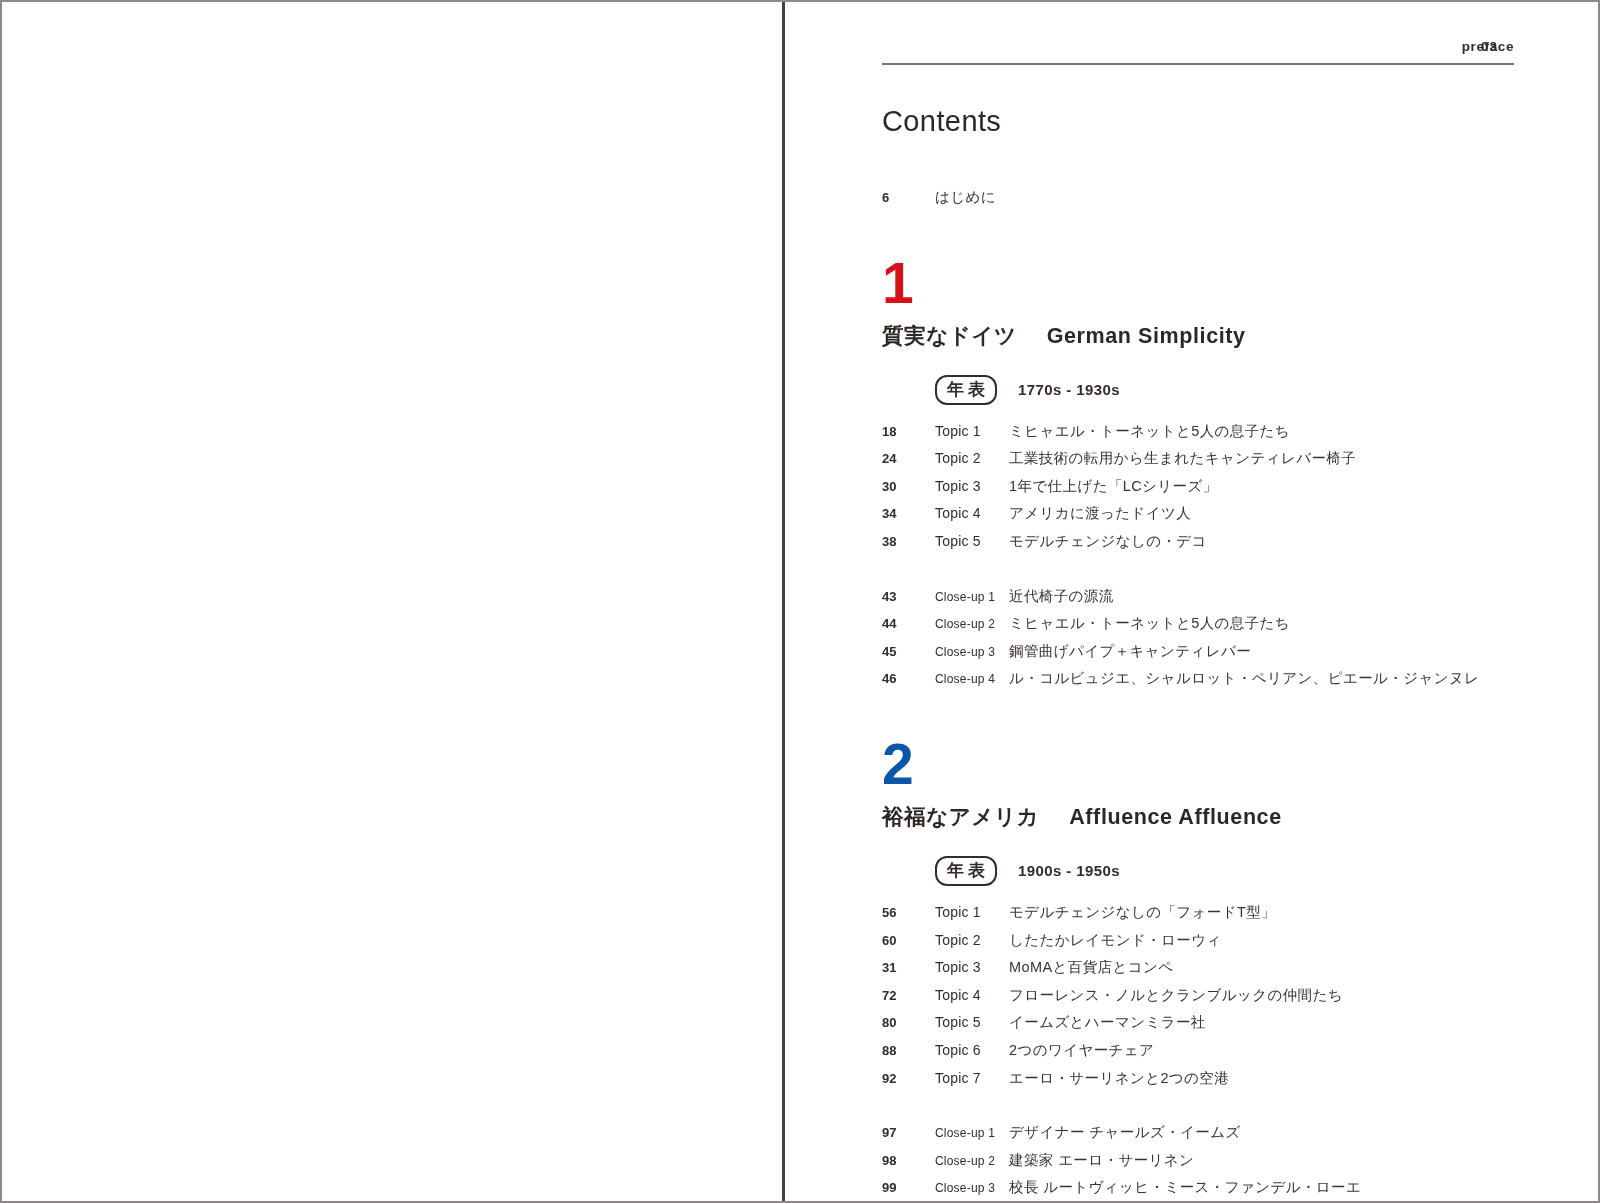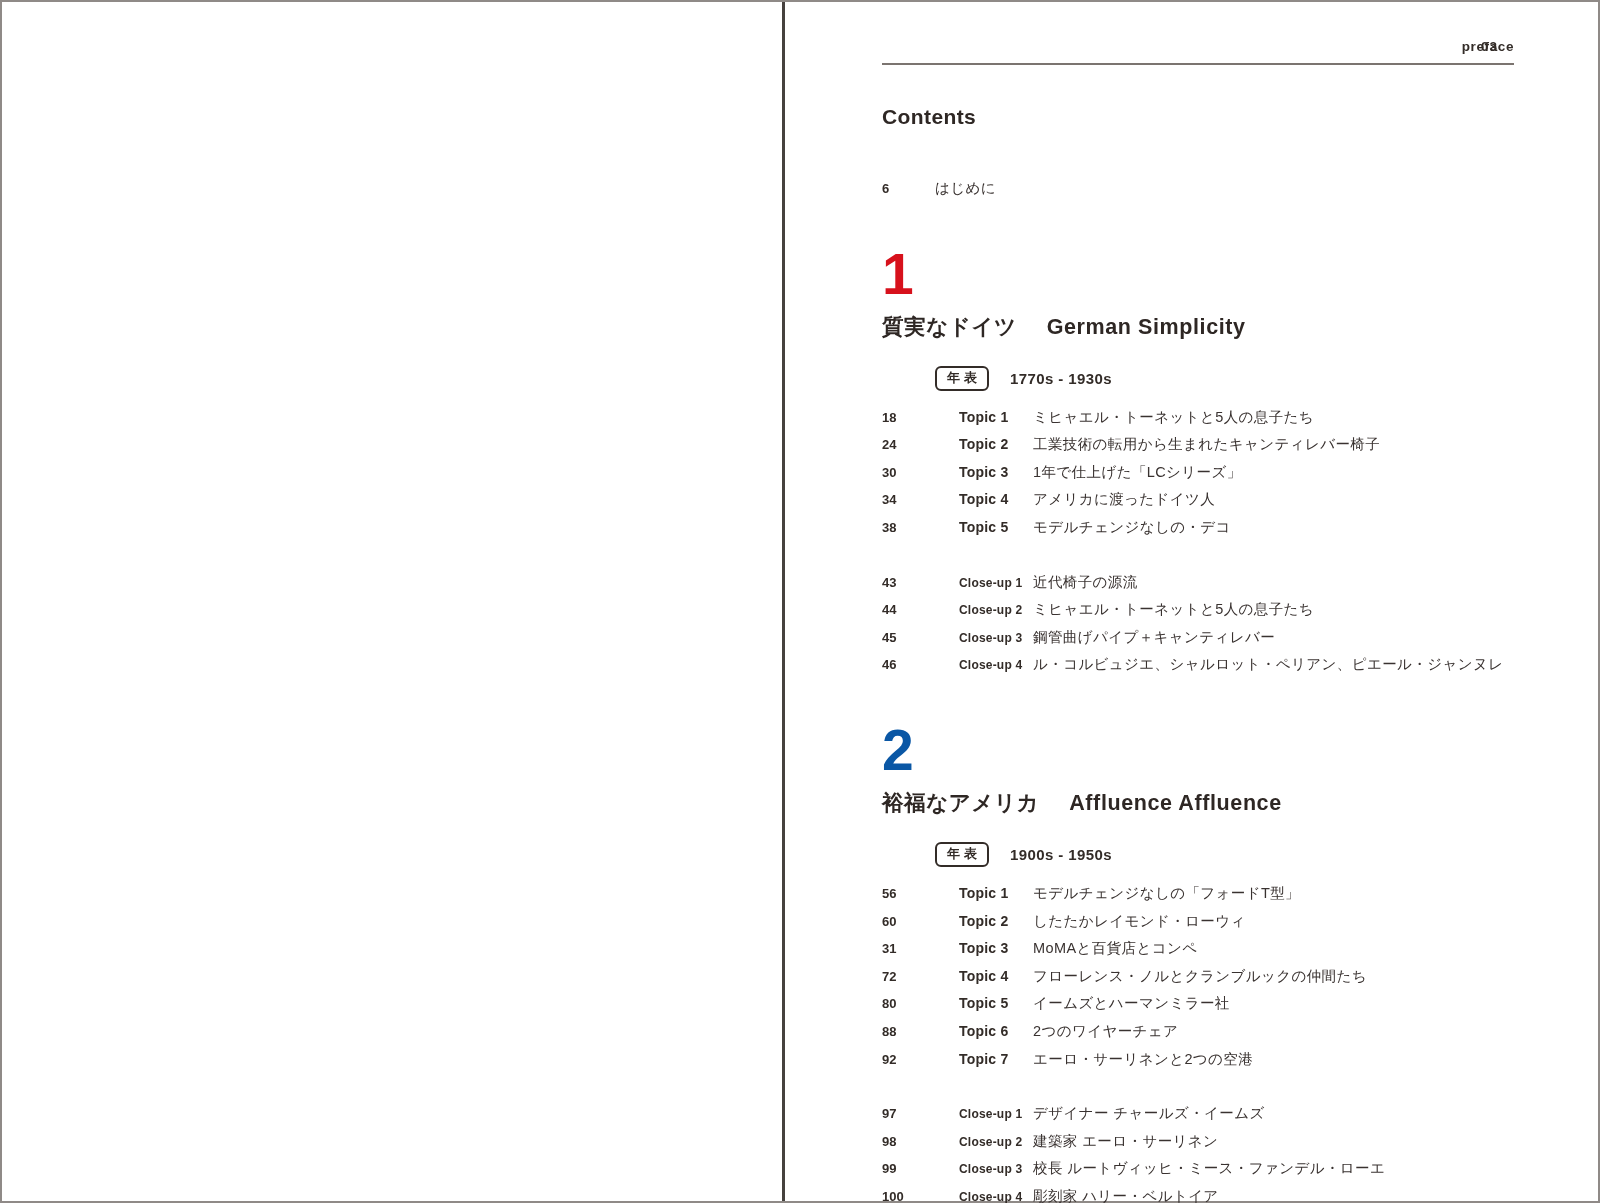--- a/index.html
+++ b/index.html
@@ -15,45 +15,45 @@
 
   
   .running-header{position:relative;padding-top:37px;}
   .running-title{display:block;text-align:right;font-size:13.5px;
                  font-weight:bold;letter-spacing:.6px;}
   .folio{position:absolute;right:16px;top:37px;font-size:13.5px;font-weight:bold;
          letter-spacing:1px;}
   .header-rule{border:none;border-top:2px solid #7b7470;margin:9px 0 0 0;}
 
   
-  .contents-title{margin:40px 0 0 0;font-size:21px;font-weight:bold;
+  .contents-title{margin:40px 0 0 0;font-size:29px;font-weight:normal;
                   letter-spacing:.4px;color:#2e2724;}
 
   
   .toc-row{display:flex;align-items:baseline;line-height:26.6px;}
   .col-page{flex:none;width:53px;font-size:13px;font-weight:bold;}
-  .col-label{flex:none;width:74px;font-size:14px;font-weight:bold;
-             letter-spacing:.2px;margin-left:24px;}
+  .col-label{flex:none;width:74px;font-size:14px;font-weight:normal;
+             letter-spacing:.2px;}
   .col-label.small{font-size:12px;}
   .col-title{font-size:14.5px;letter-spacing:.4px;color:#393230;}
 
   .front-matter{margin-top:46px;}
 
   
   .toc-section{margin-top:43px;}
   .section-number{font-size:57px;line-height:1;font-weight:bold;
                   letter-spacing:0;}
   .section-heading{margin:9px 0 0 0;font-size:21.5px;font-weight:bold;
                    letter-spacing:.6px;color:#2e2724;}
   .section-heading .en{margin-left:30px;}
 
   .timeline-row{display:flex;align-items:center;margin-top:25px;}
   .timeline-row .col-page{width:53px;}
   .timeline-badge{flex:none;box-sizing:border-box;border:2px solid #332c28;
-                  border-radius:6px;padding:1px 6px 2px 10px;font-size:13px;
+                  border-radius:12px;padding:1px 6px 2px 10px;font-size:17px;
                   font-weight:bold;letter-spacing:4px;}
   .timeline-years{margin-left:21px;font-size:15px;font-weight:bold;
                   letter-spacing:.4px;}
 
   .topic-list{margin-top:13px;}
   .closeup-list{margin-top:27px;}
 </style>
 </head>
 <body>
 

